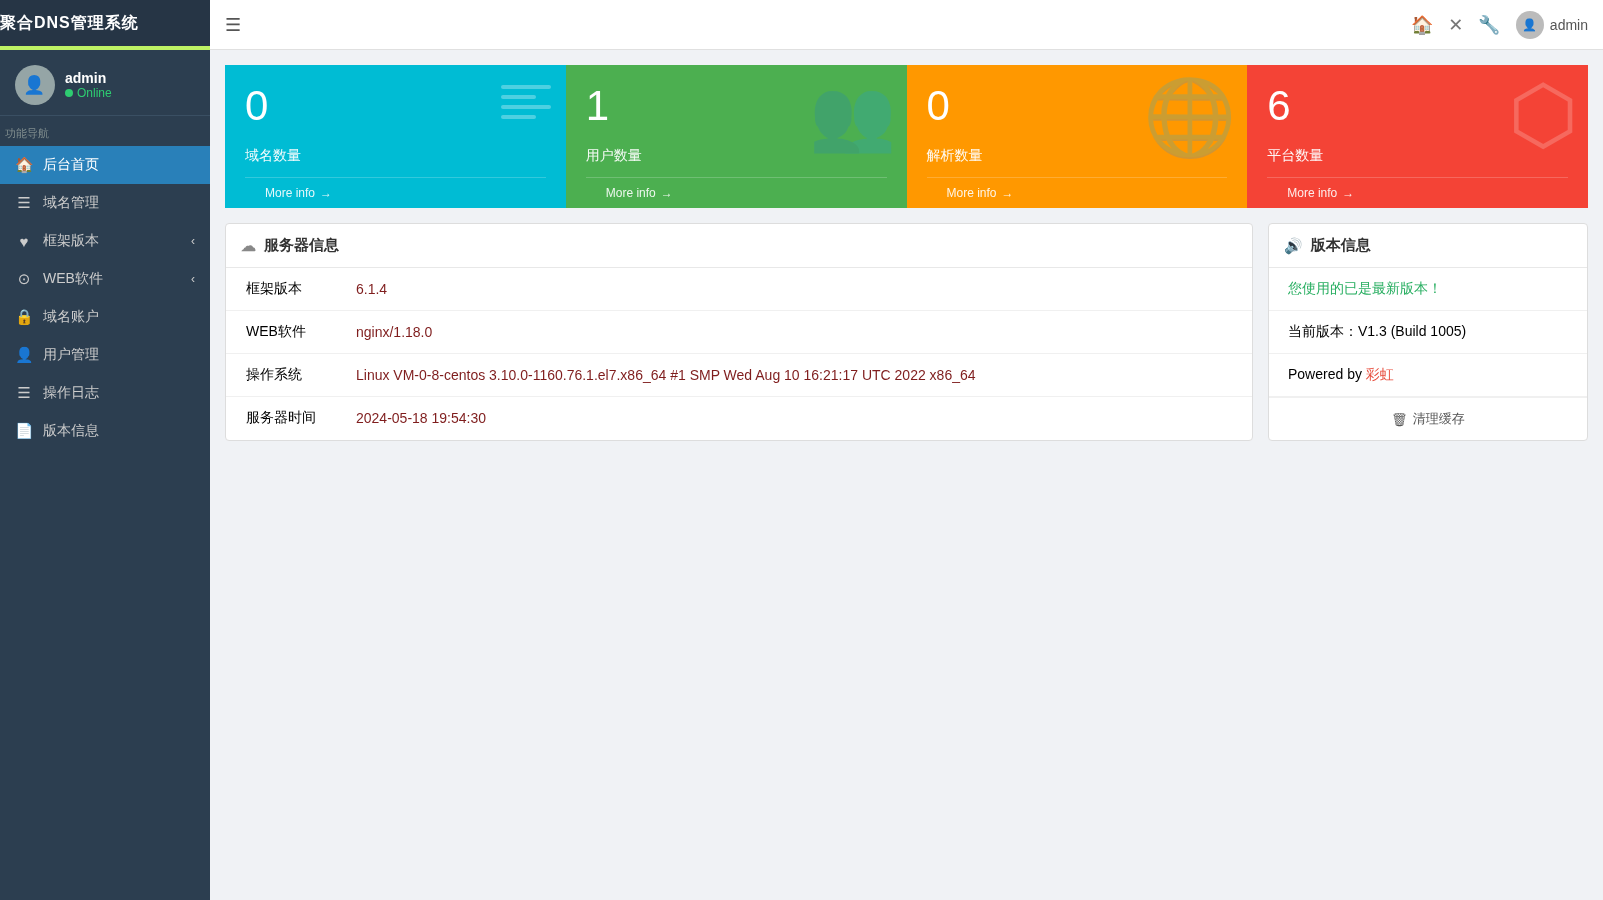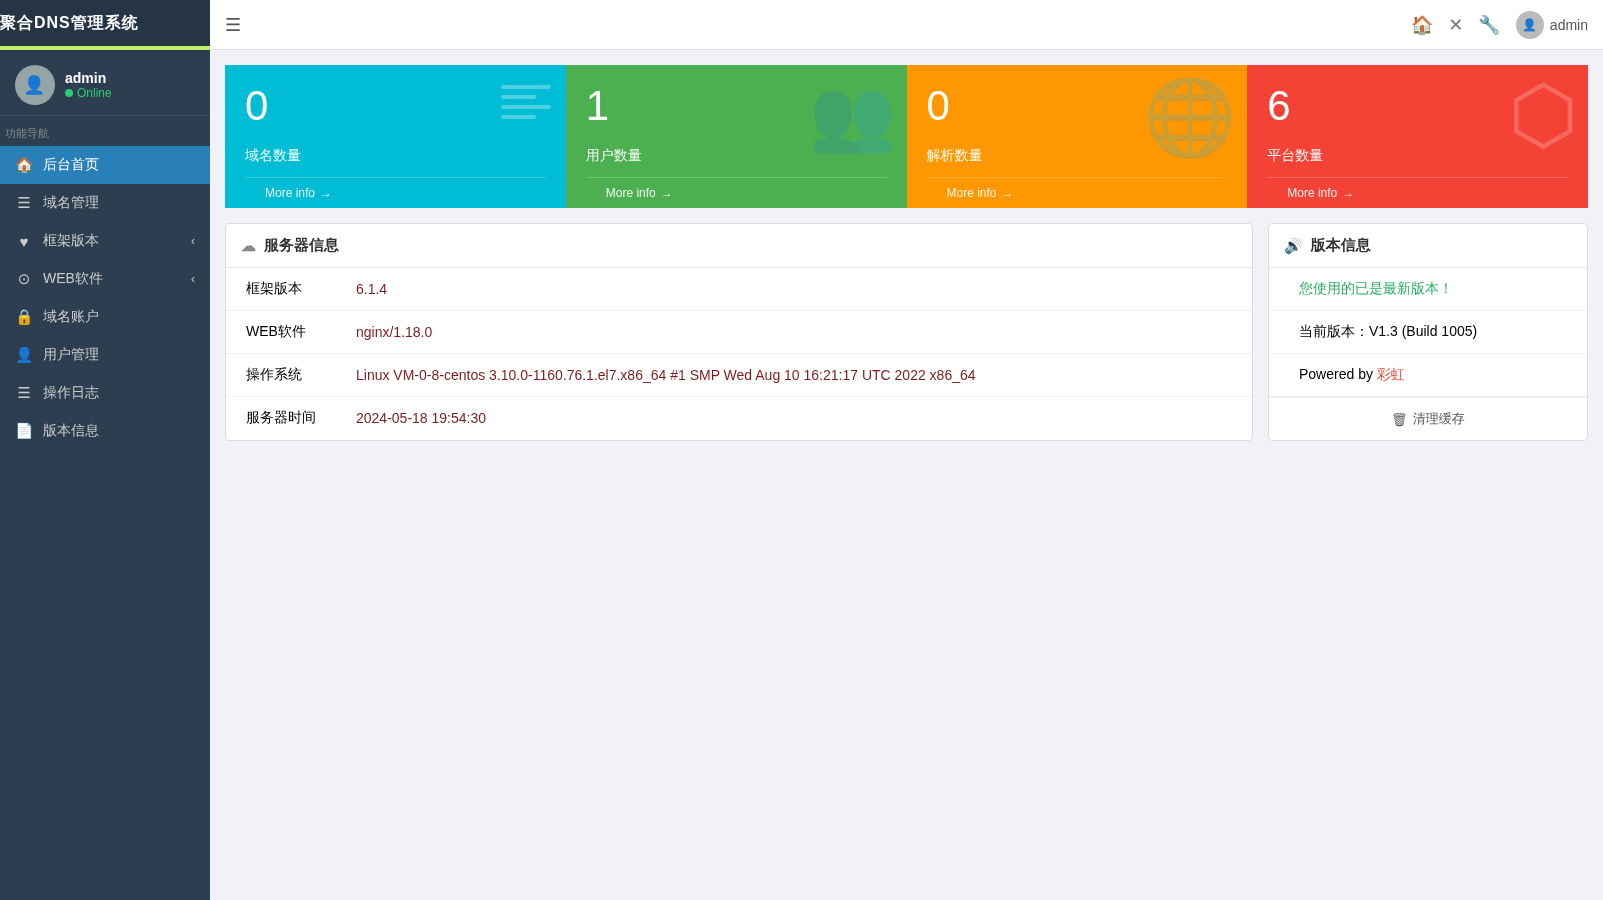--- a/index.html
+++ b/index.html
@@ -97,21 +97,21 @@
     .info-table td { padding: 12px 20px; font-size: 14px; color: #7f1d1d; }
     .info-table td:first-child { color: #000000; width: 110px; }
 
     
     .version-card { background: #fff; border: 1px solid #ddd; border-radius: 4px; }
     .version-card-header {
       display: flex; align-items: center; gap: 8px;
       padding: 12px 15px; border-bottom: 1px solid #e8e8e8;
       font-size: 15px; font-weight: bold; color: #333;
     }
-    .version-item { padding: 12px 30px; border-bottom: 1px solid #f0f0f0; font-size: 14px; }
+    .version-item { padding: 12px 19px; border-bottom: 1px solid #f0f0f0; font-size: 14px; }
     .version-item.success { color: #27ae60; }
     .version-item a { color: #e74c3c; text-decoration: none; }
     .version-footer { padding: 12px 15px; text-align: center; border-top: 1px solid #f0f0f0; }
     .clear-cache-btn {
       background: none; border: none; cursor: pointer;
       color: #555; font-size: 13px; display: flex; align-items: center; gap: 5px; justify-content: center; width: 100%;
     }
 
     
     .stat-bg-lines {

